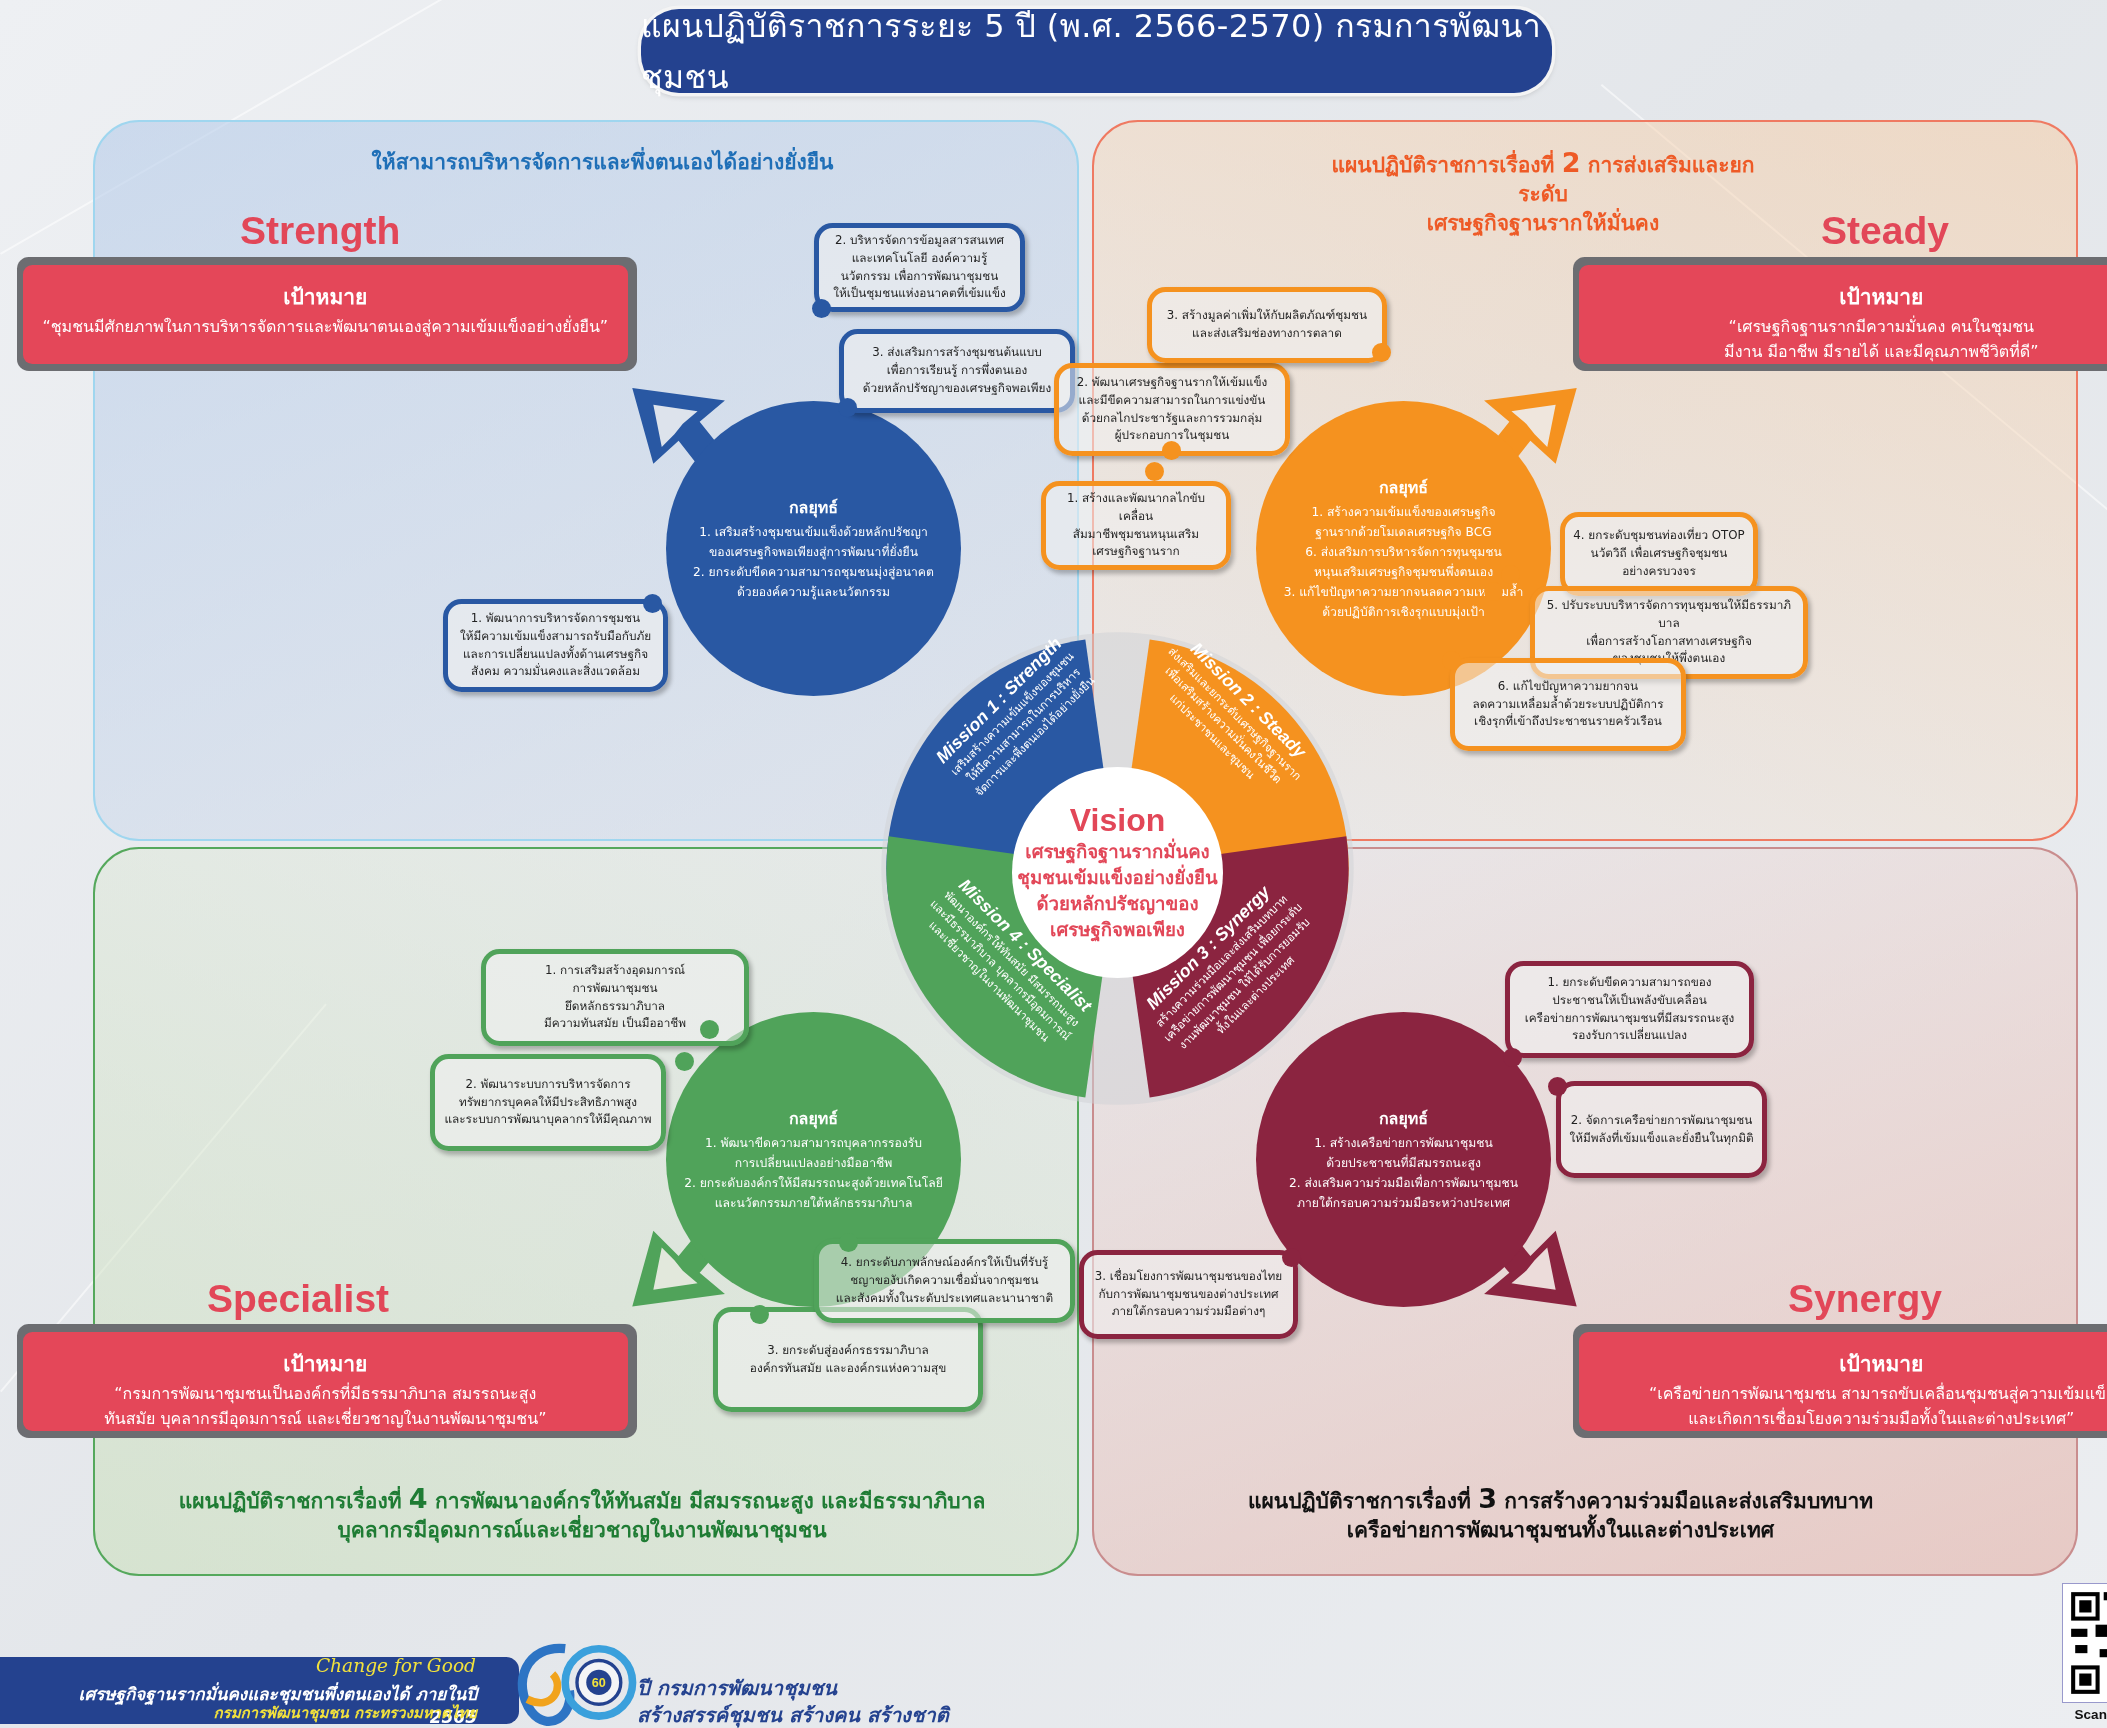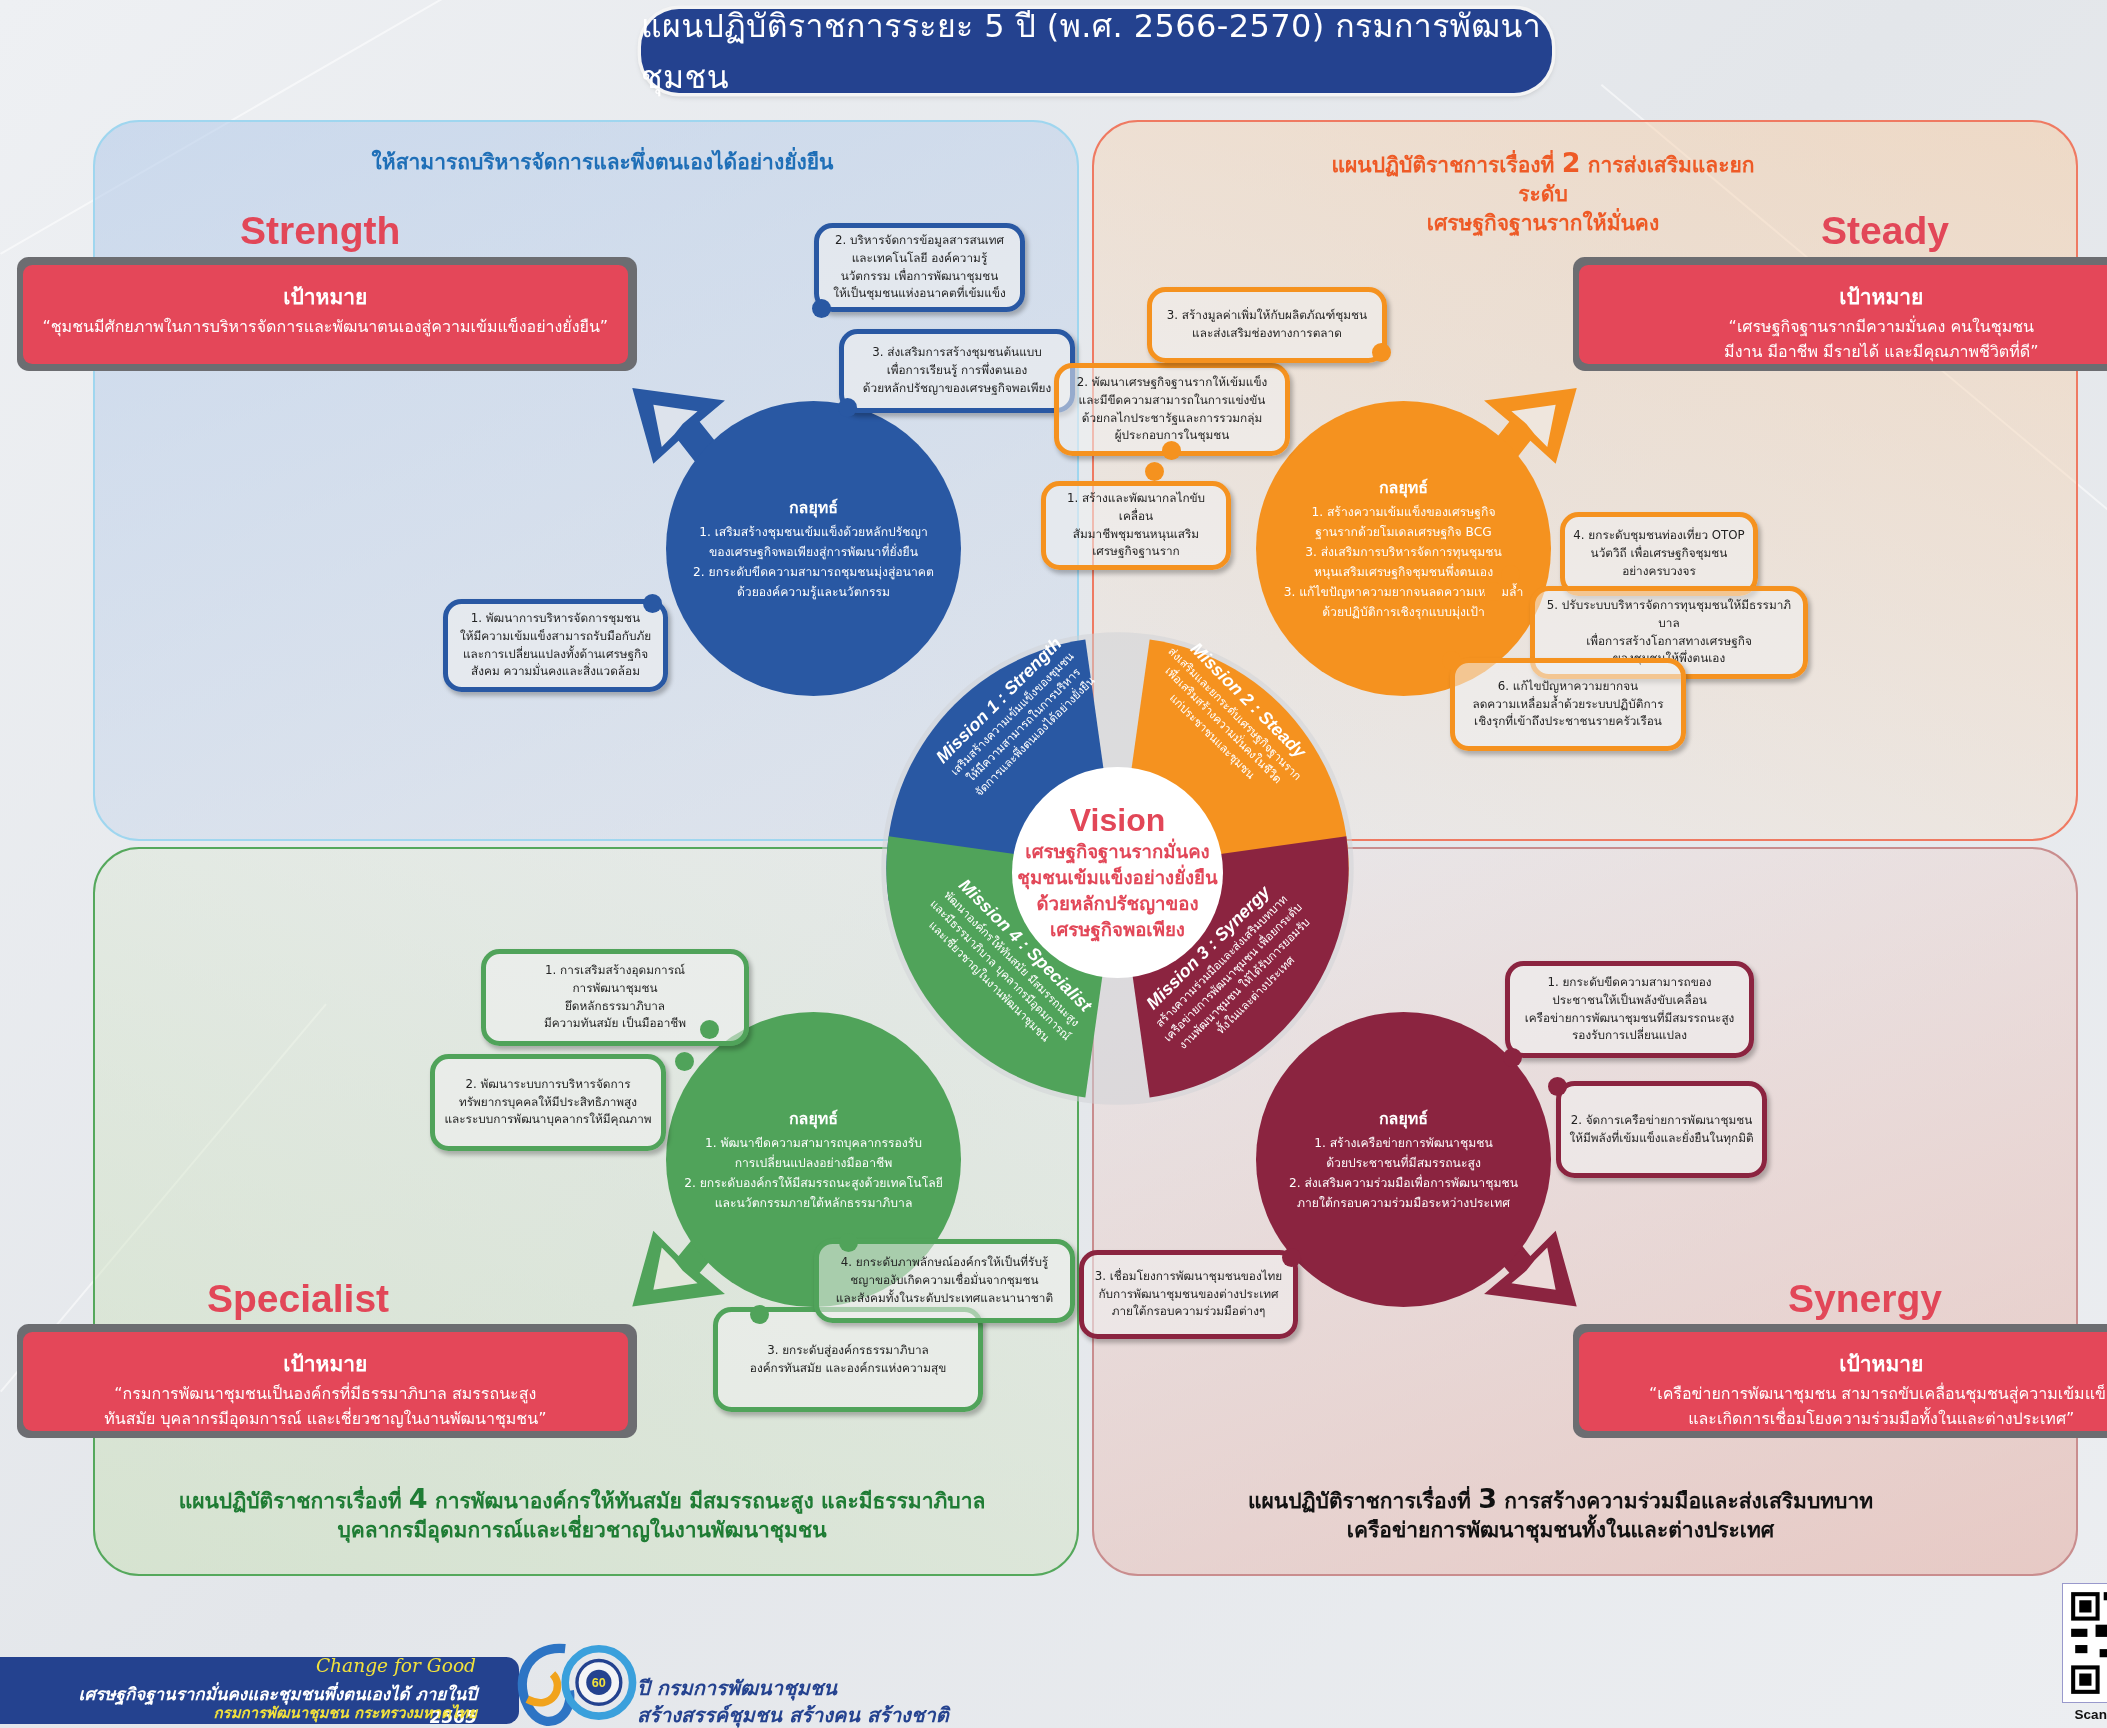--- a/index.html
+++ b/index.html
@@ -137,21 +137,21 @@
   </div>
 </div>
 <svg class="arrow" style="left:1383px;top:371px;" width="219" height="194" viewBox="0 0 520 460">
   <polygon points="460,40 240,70 300,120 60,420 120,460 350,165 410,220" fill="#f5921f"></polygon>
   <polygon points="410,80 305,95 340,125 360,150 390,180" fill="#efe6dd"></polygon>
 </svg>
 <div class="circle" style="left:1256px;top:401px;width:295px;height:295px;background:#f5921f;">
   <div class="ct">กลยุทธ์</div>
   <div class="cx">1. สร้างความเข้มแข็งของเศรษฐกิจ</div>
   <div class="cx">ฐานรากด้วยโมเดลเศรษฐกิจ BCG</div>
-  <div class="cx">3. ส่งเสริมการบริหารจัดการทุนชุมชน</div>
+  <div class="cx">6. ส่งเสริมการบริหารจัดการทุนชุมชน</div>
   <div class="cx">หนุนเสริมเศรษฐกิจชุมชนพึ่งตนเอง</div>
   <div class="cx">3. แก้ไขปัญหาความยากจนลดความเหลื่อมล้ำ</div>
   <div class="cx">ด้วยปฏิบัติการเชิงรุกแบบมุ่งเป้า</div>
 </div>
 <div class="box bo" style="left:1041px;top:481px;width:190px;height:89px;">
   <div>
       <div>1. สร้างและพัฒนากลไกขับเคลื่อน</div>
       <div>สัมมาชีพชุมชนหนุนเสริม</div>
       <div>เศรษฐกิจฐานราก</div>
     </div>

